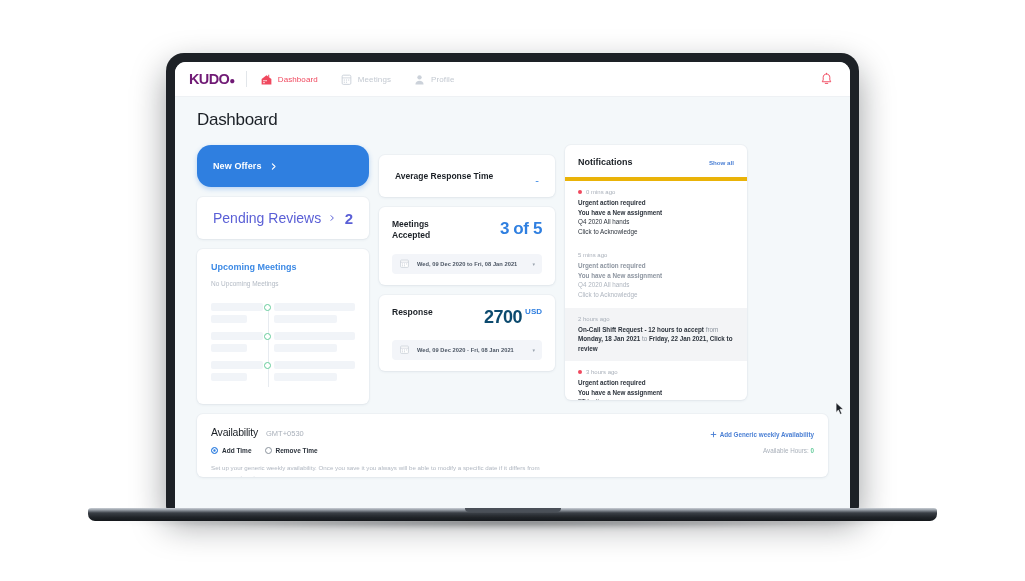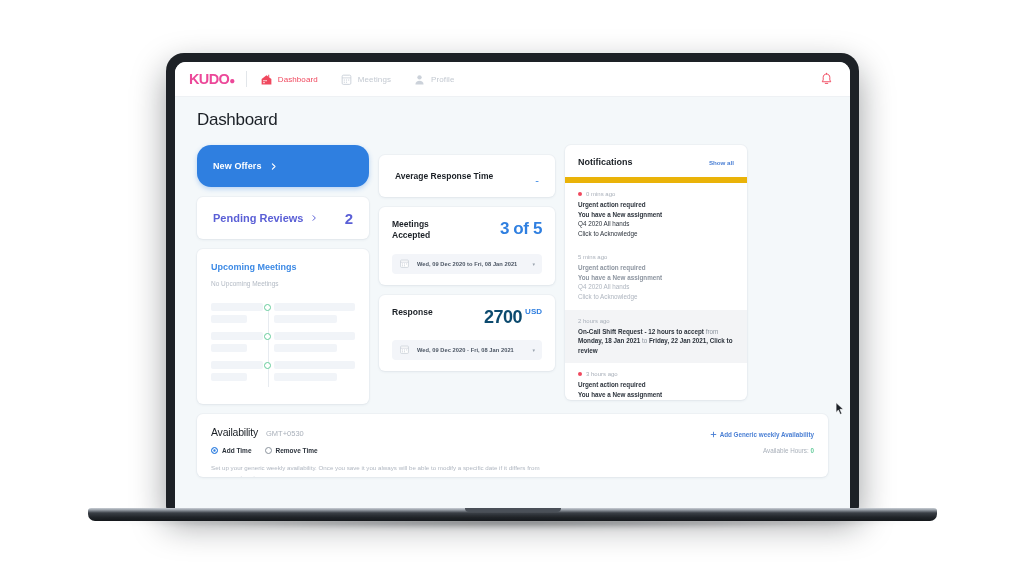--- a/index.html
+++ b/index.html
@@ -55,21 +55,21 @@
 
   
   #top-nav {
     height: 35px; background: #ffffff;
     display: flex; align-items: center;
     padding: 0 16px 0 14px;
     border-bottom: 1px solid #eef1f4;
   }
   #brand-logo {
     font-size: 14.5px; font-weight: 700; letter-spacing: -.6px;
-    color: #ec4899; font-family: "Liberation Sans", sans-serif;
+    color: #701a75; font-family: "Liberation Sans", sans-serif;
   }
   #brand-logo .dot { font-size: 10px; vertical-align: baseline; }
   .nav-divider { width: 1px; height: 16px; background: #e2e6ea; margin: 0 13px 0 11px; }
   .nav-item { display: flex; align-items: center; gap: 5px; margin-right: 22px; cursor: pointer; }
   .nav-label { font-size: 8px; letter-spacing: .1px; }
   .nav-item.active .nav-label { color: #f0485e; }
   .nav-item.inactive .nav-label { color: #c3c9d1; }
   .nav-icon { width: 13px; height: 13px; display: block; }
   .nav-spacer { flex: 1; }
   #notification-bell { width: 15px; height: 15px; cursor: pointer; }
@@ -99,21 +99,21 @@
     padding: 0 16px; cursor: pointer;
     box-shadow: 0 2px 5px rgba(47,127,224,.30);
   }
   #new-offers-label { color: #fff; font-size: 9px; font-weight: 700; letter-spacing: .1px; }
   .chev { margin-left: 7px; display: inline-block; }
 
   #card-pending-reviews {
     height: 42px; display: flex; align-items: center;
     padding: 0 16px; margin-top: 10px; cursor: pointer;
   }
-  #pending-reviews-label { color: #5a5fd6; font-size: 11px; font-weight: 700; }
+  #pending-reviews-label { color: #5a5fd6; font-size: 14px; font-weight: 400; }
   #pending-reviews-value { margin-left: auto; color: #5a5fd6; font-size: 15px; font-weight: 700; }
 
   #card-upcoming {
     margin-top: 10px; padding: 13px 14px 12px 14px; height: 155px; overflow: hidden;
   }
   #upcoming-title { color: #3d8ae5; font-size: 9px; font-weight: 700; }
   #upcoming-empty { color: #b3bac4; font-size: 6.5px; margin-top: 8px; }
 
   #skeleton-timeline { position: relative; margin-top: 16px; }
   #timeline-rail {
@@ -159,21 +159,21 @@
   .date-pill-icon { width: 11px; height: 11px; flex: none; }
   .date-pill-text { font-size: 5.7px; color: #4b5563; font-weight: 700; margin-left: 7px; letter-spacing: .05px; }
   .date-pill-caret { margin-left: auto; color: #9aa3ae; font-size: 5px; }
 
   
   #card-notifications {
     grid-row: span 4; padding: 0; overflow: hidden; height: 255px;
   }
   #notif-header {
     display: flex; align-items: center; padding: 12px 13px 10px 13px;
-    border-bottom: 6px solid #eab308;
+    border-bottom: 4px solid #eab308;
   }
   #notif-title { font-size: 9px; font-weight: 700; color: #1b2026; }
   #notif-showall { margin-left: auto; font-size: 6.2px; color: #4a7fd4; font-weight: 700; cursor: pointer; }
 
   .notif-item { padding: 8px 13px 8px 13px; cursor: pointer; }
   .notif-item.highlighted { background: #f3f4f6; }
   .notif-time { font-size: 6px; color: #a9b0ba; display: flex; align-items: center; gap: 4px; margin-bottom: 3px; }
   .notif-dot { width: 4px; height: 4px; border-radius: 50%; background: #f0485e; display: inline-block; }
   .notif-line { font-size: 6.3px; line-height: 1.52; color: #2c333c; }
   .notif-line.bold { font-weight: 700; }

